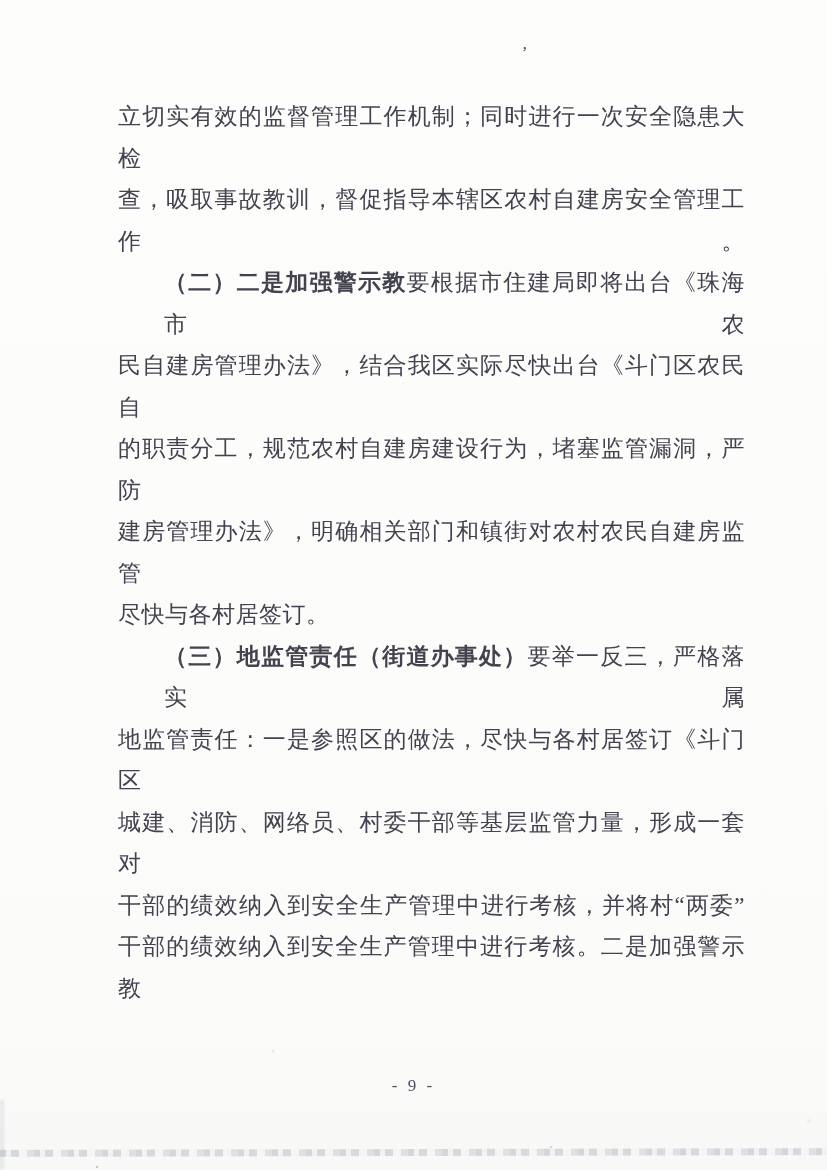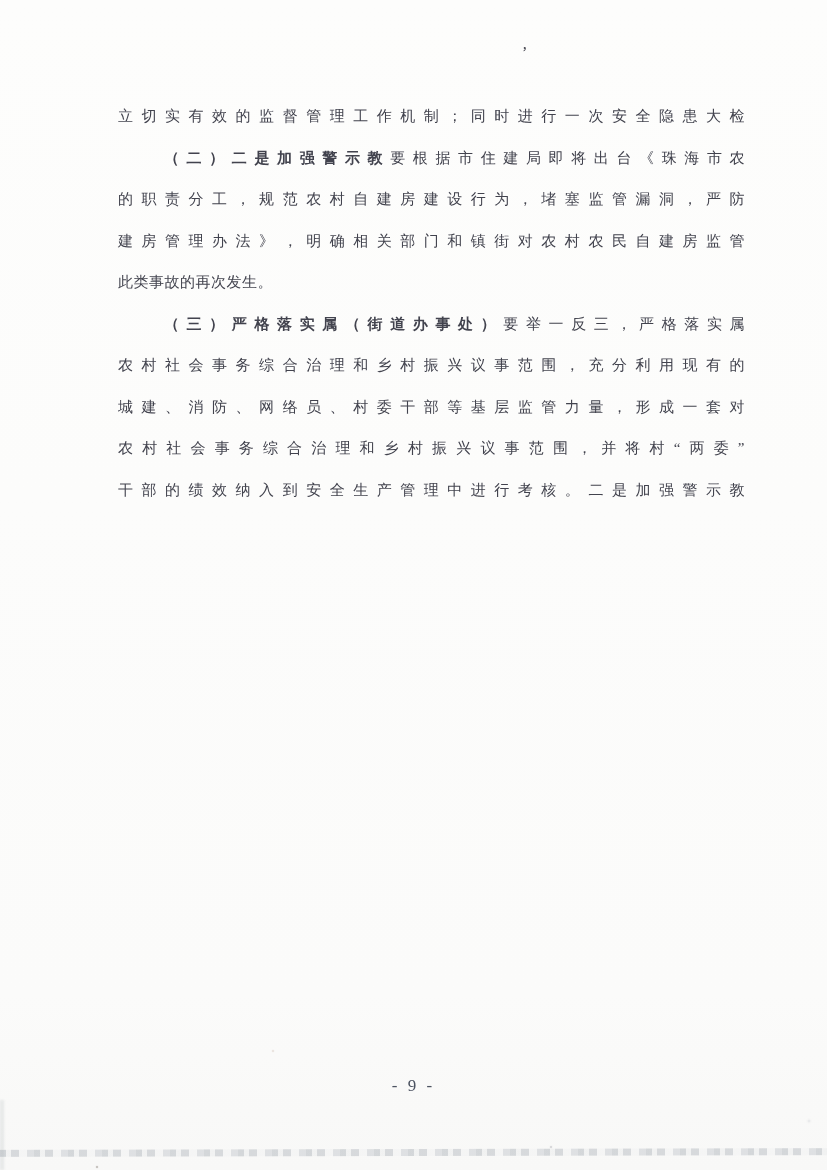--- a/index.html
+++ b/index.html
@@ -9,21 +9,21 @@
     position:relative;
     overflow:hidden;
     font-family:"Liberation Serif","DejaVu Serif",serif;
     color:#42434e;
   }
   .page{position:absolute;inset:0;background:linear-gradient(180deg,#fdfdfc 0%,#fbfbfa 85%,#f8f8f7 100%);}
   .content{
     position:absolute;left:118px;top:96px;width:627px;
   }
   .line{
-    font-size:15px;
+    font-size:23px;
     line-height:41.5px;
     text-align:justify;
     text-align-last:justify;
     text-justify:inter-character;
     letter-spacing:0.5px;
     white-space:normal;
   }
   .line.indent{padding-left:46px;}
   .line.short{text-align:left;text-align-last:left;}
   .b{font-weight:bold;}
@@ -66,28 +66,30 @@
 </style>
 </head>
 <body>
 
 <div class="page">
 
   <span class="speck">’</span>
 
   <div class="content">
     <div class="line"><span>立切实有效的监督管理工作机制；同时进行一次安全隐患大检</span></div>
+    <div class="line"><span>查，吸取事故教训，督促指导本辖区农村自建房安全管理工作。</span></div>
     <div class="line indent"><span class="b">（二）二是加强警示教</span><span>要根据市住建局即将出台《珠海市农</span></div>
+    <div class="line"><span>民自建房管理办法》，结合我区实际尽快出台《斗门区农民自</span></div>
     <div class="line"><span>的职责分工，规范农村自建房建设行为，堵塞监管漏洞，严防</span></div>
     <div class="line"><span>建房管理办法》，明确相关部门和镇街对农村农民自建房监管</span></div>
-    <div class="line short"><span>此类事故的再次发生。</span></div>
-    <div class="line indent"><span class="b">（三）严格落实属（街道办事处）</span><span>要举一反三，严格落实属</span></div>
-    <div class="line"><span>农村社会事务综合治理和乡村振兴议事范围，充分利用现有的</span></div>
+    <div class="line short"><span>尽快与各村居签订。</span></div>
+    <div class="line indent"><span class="b">（三）地监管责任（街道办事处）</span><span>要举一反三，严格落实属</span></div>
+    <div class="line"><span>地监管责任：一是参照区的做法，尽快与各村居签订《斗门区</span></div>
     <div class="line"><span>城建、消防、网络员、村委干部等基层监管力量，形成一套对</span></div>
-    <div class="line"><span>农村社会事务综合治理和乡村振兴议事范围，并将村“两委”</span></div>
+    <div class="line"><span>干部的绩效纳入到安全生产管理中进行考核，并将村“两委”</span></div>
     <div class="line"><span>干部的绩效纳入到安全生产管理中进行考核。二是加强警示教</span></div>
 
   </div>
 
   <div class="footer">- 9 -</div>
 
   <div class="noise-dots"></div>
   <div class="scan-edge"></div>
   <div class="scan-edge-left"></div>
 </div>

